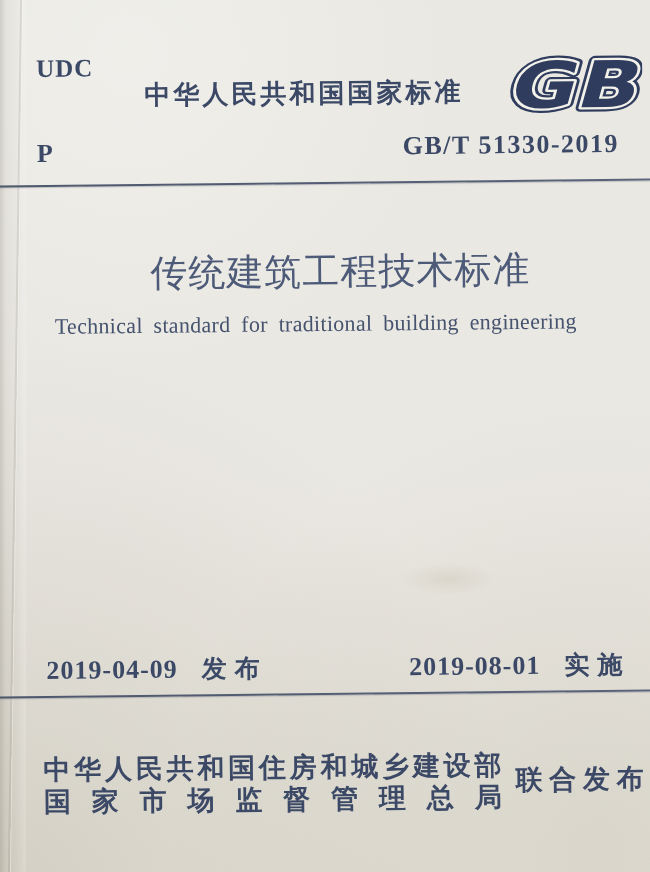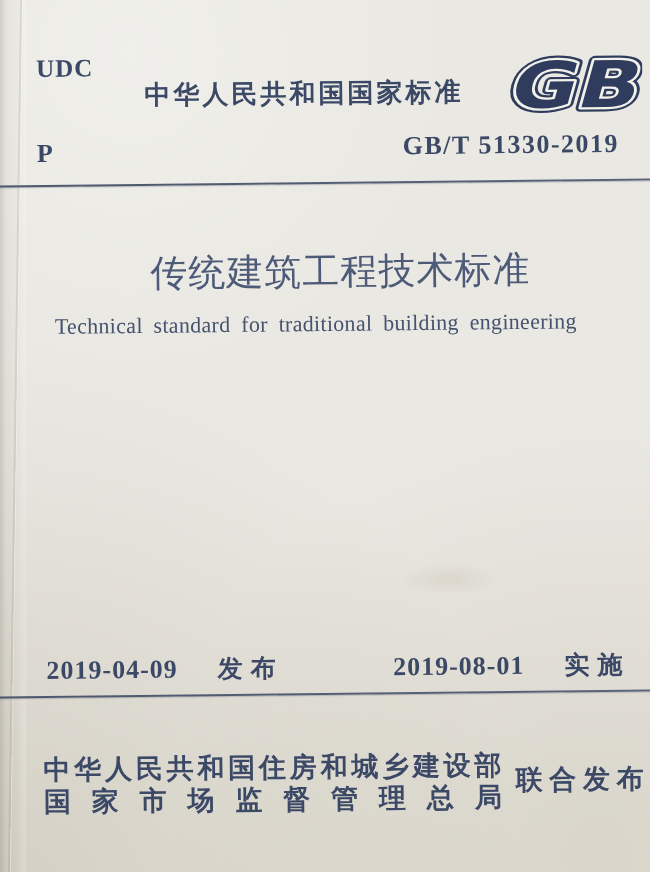--- a/index.html
+++ b/index.html
@@ -88,21 +88,21 @@
   .dates{
     position:absolute;left:44px;right:22px;top:651px;
     display:flex;justify-content:space-between;align-items:baseline;
   }
   .date-group{display:flex;align-items:baseline;white-space:nowrap;}
   .date{
     font:bold 26px "Liberation Serif",serif;letter-spacing:1px;color:#3c4966;
   }
   .date-label{
     font:bold 25px "Liberation Sans",sans-serif;letter-spacing:8px;
-    margin-left:40px;color:#3c4966;
+    margin-left:24px;color:#3c4966;
   }
   .publishers{
     position:absolute;left:40px;top:751px;width:458px;
     font:bold 27px "Liberation Sans",sans-serif;color:#3c4966;
     line-height:32px;
   }
   .pub-line{
     text-align:justify;text-align-last:justify;text-justify:inter-character;
   }
   .joint{

